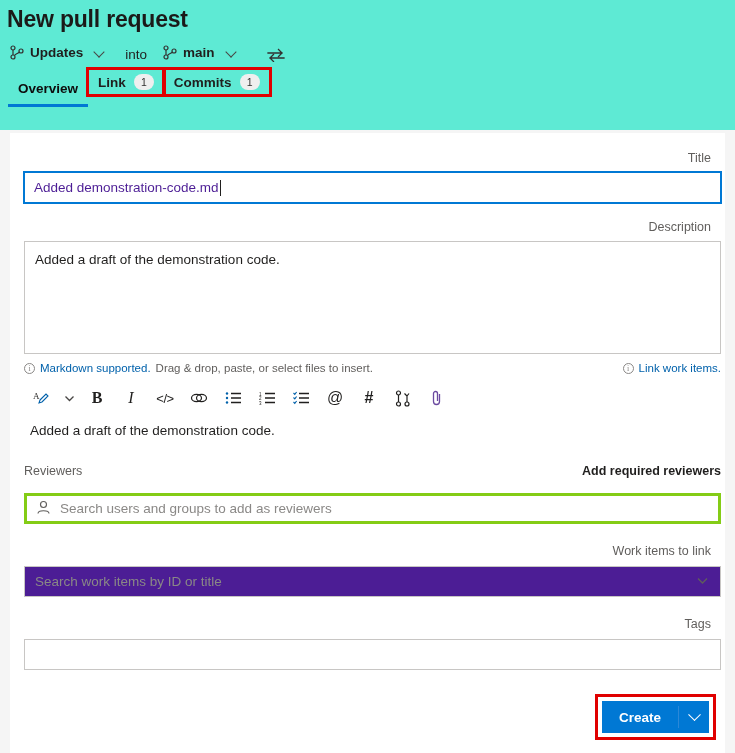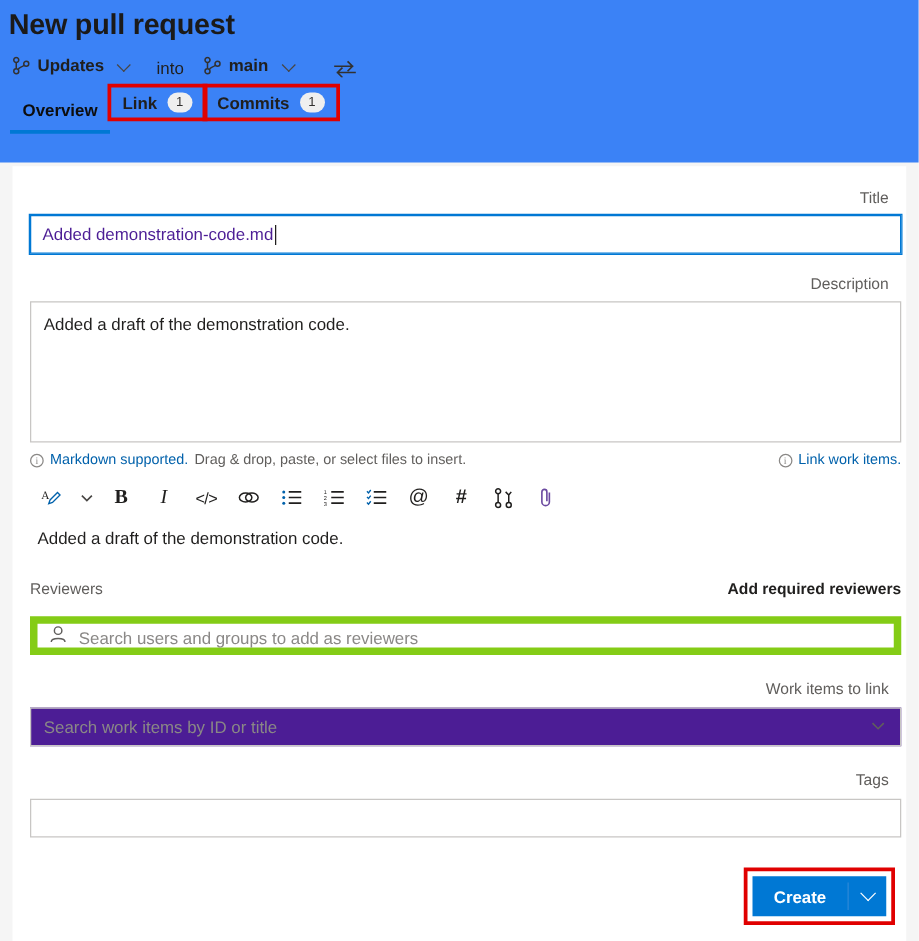--- a/index.html
+++ b/index.html
@@ -9,21 +9,21 @@
     height: 753px;
     background: #f5f5f5;
     font-family: "Liberation Sans", sans-serif;
     color: #201f1e;
     overflow: hidden;
     position: relative;
   }
 
   
   .header {
-    background: #3b82f6;
+    background: #5eead4;
     padding: 0 0 0 0;
     height: 130px;
     position: relative;
   }
 
   .page-title {
     font-size: 23px;
     font-weight: bold;
     color: #1b1a19;
     padding: 6px 0 0 7px;
@@ -257,24 +257,24 @@
   .strong-link {
     font-size: 12.5px;
     font-weight: bold;
     color: #201f1e;
     cursor: pointer;
   }
 
   .search-input {
     width: 697px;
     height: 31px;
-    border: 6px solid #84cc16;
+    border: 3px solid #84cc16;
     background: #fff;
     display: flex;
-    align-items: flex-end;
+    align-items: center;
     gap: 9px;
     padding: 0 9px;
     margin-top: 8px;
     font-size: 13.5px;
     color: #8a8886;
   }
 
   .combo {
     width: 697px;
     height: 31px;

